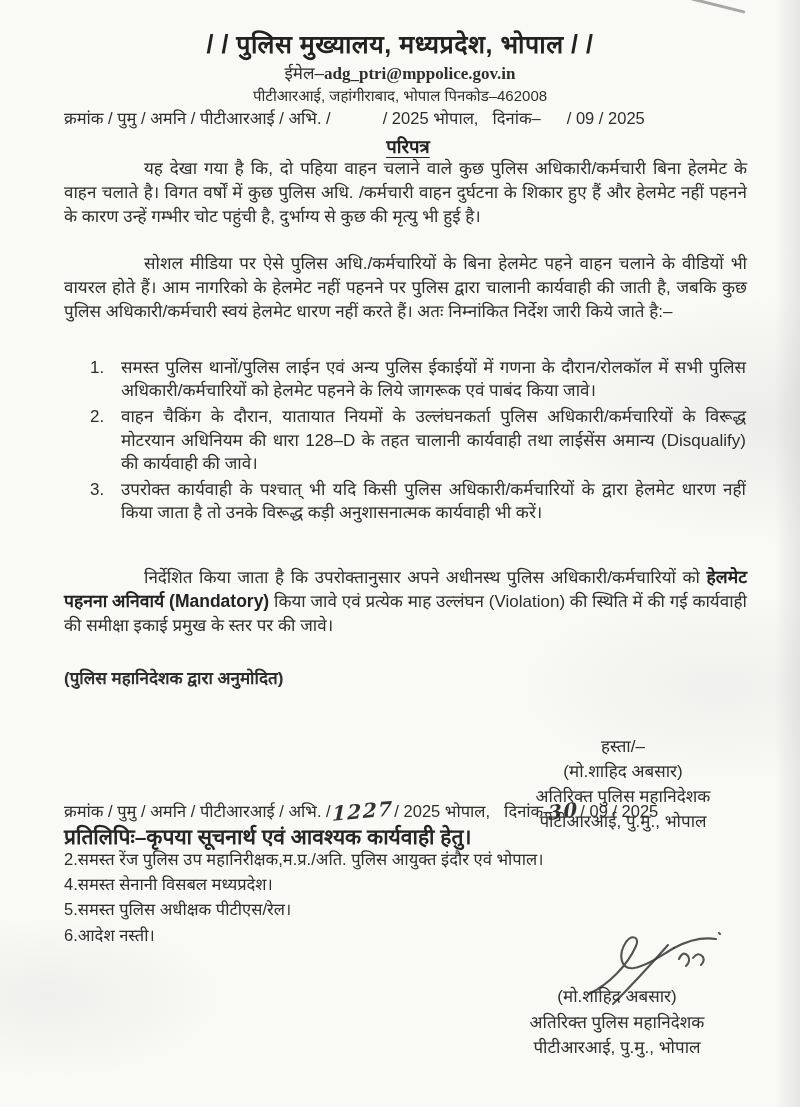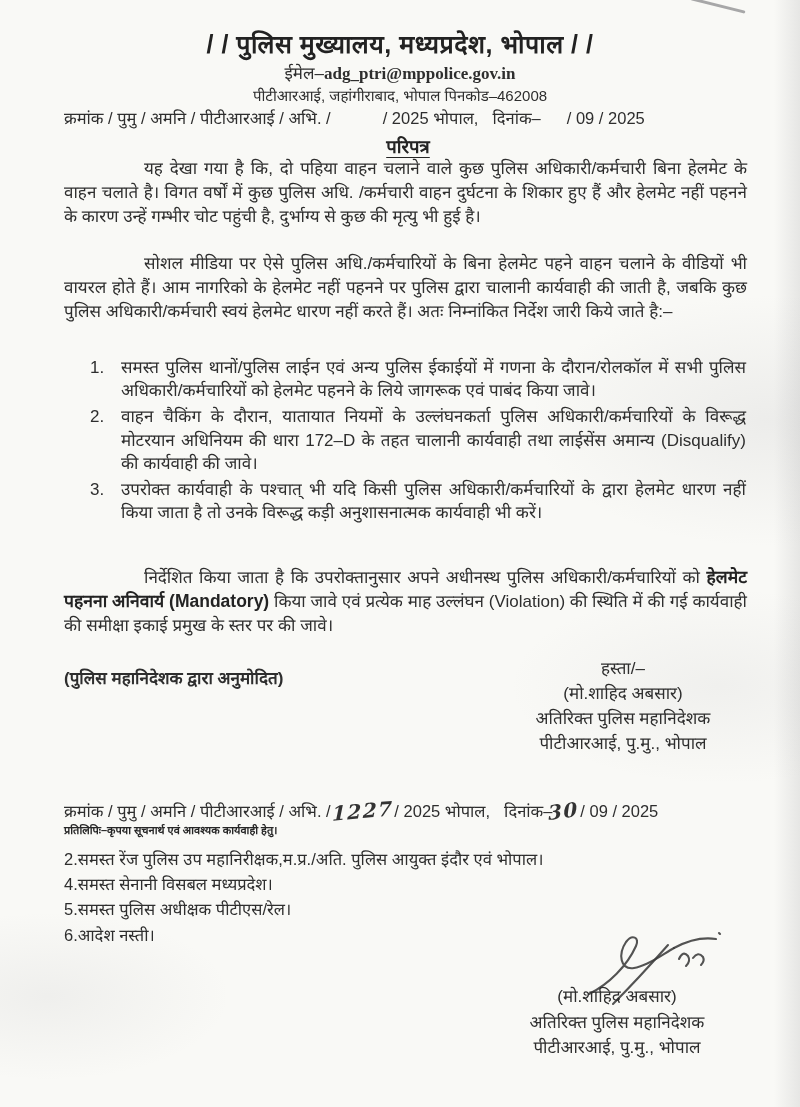--- a/index.html
+++ b/index.html
@@ -48,32 +48,32 @@
   .p1{ top:157px; }
   .p2{ top:252px; }
   .directives{ position:absolute; top:356px; left:90px; width:656px; list-style:none; }
   .directives li{ display:flex; margin-bottom:3px; font-size:17px; line-height:23.2px; }
   .directives .num{ width:31px; flex:none; }
   .directives .txt{ flex:1; text-align:justify; }
   .p3{ top:566px; }
   .p3 b{ font-size:17.5px; color:#232323; }
   .approval{ position:absolute; top:666px; left:64px; font-size:17px; font-weight:600; }
   .sigblock{ position:absolute; text-align:center; font-size:17px; line-height:25px; }
-  .sig1{ top:656px; right:52px; width:250px; }
+  .sig1{ top:734px; right:52px; width:250px; }
   .sig1 .hasta{ margin-bottom:0px; }
   .ref-bottom{ top:798px; font-size:16.5px; }
   .hw{
     display:inline-block; font-family:"DejaVu Serif","Liberation Serif",serif;
     font-style:italic; font-weight:600; font-size:20px; color:#333;
     transform:rotate(-5deg) skewX(-6deg); letter-spacing:1.5px;
     position:relative; top:1px; margin:0 1px;
   }
   .hw-date{ transform:rotate(-7deg) skewX(-4deg); margin-left:-4px; }
   .copy-heading{
-    position:absolute; top:822px; left:64px; font-size:11px; font-weight:700; color:#262626;
+    position:absolute; top:822px; left:64px; font-size:21px; font-weight:700; color:#262626;
   }
   .copylist{ position:absolute; top:847px; left:64px; width:660px; }
   .copylist div{ font-size:16.5px; line-height:25.2px; }
   .sig2{ top:984px; right:58px; width:250px; line-height:25.5px; }
   .signature-svg{ position:absolute; top:928px; left:575px; width:150px; height:78px; }
   .signature-svg path{ fill:none; stroke:#3b3b3b; stroke-width:2.1; stroke-linecap:round; opacity:.88; }
 </style>
 </head>
 <body>
 
@@ -95,21 +95,21 @@
   <p class="para ind p1">यह देखा गया है कि, दो पहिया वाहन चलाने वाले कुछ पुलिस अधिकारी/कर्मचारी बिना हेलमेट के वाहन चलाते है। विगत वर्षों में कुछ पुलिस अधि. /कर्मचारी वाहन दुर्घटना के शिकार हुए हैं और हेलमेट नहीं पहनने के कारण उन्हें गम्भीर चोट पहुंची है, दुर्भाग्य से कुछ की मृत्यु भी हुई है।</p>
   <p class="para ind p2">सोशल मीडिया पर ऐसे पुलिस अधि./कर्मचारियों के बिना हेलमेट पहने वाहन चलाने के वीडियों भी वायरल होते हैं। आम नागरिको के हेलमेट नहीं पहनने पर पुलिस द्वारा चालानी कार्यवाही की जाती है, जबकि कुछ पुलिस अधिकारी/कर्मचारी स्वयं हेलमेट धारण नहीं करते हैं। अतः निम्नांकित निर्देश जारी किये जाते है:–</p>
 
   <ol class="directives">
     <li>
       <span class="num">1.</span>
       <span class="txt">समस्त पुलिस थानों/पुलिस लाईन एवं अन्य पुलिस ईकाईयों में गणना के दौरान/रोलकॉल में सभी पुलिस अधिकारी/कर्मचारियों को हेलमेट पहनने के लिये जागरूक एवं पाबंद किया जावे।</span>
     </li>
     <li>
       <span class="num">2.</span>
-      <span class="txt">वाहन चैकिंग के दौरान, यातायात नियमों के उल्लंघनकर्ता पुलिस अधिकारी/कर्मचारियों के विरूद्ध मोटरयान अधिनियम की धारा 172–D के तहत चालानी कार्यवाही तथा लाईसेंस अमान्य (Disqualify) की कार्यवाही की जावे।</span>
+      <span class="txt">वाहन चैकिंग के दौरान, यातायात नियमों के उल्लंघनकर्ता पुलिस अधिकारी/कर्मचारियों के विरूद्ध मोटरयान अधिनियम की धारा 128–D के तहत चालानी कार्यवाही तथा लाईसेंस अमान्य (Disqualify) की कार्यवाही की जावे।</span>
     </li>
     <li>
       <span class="num">3.</span>
       <span class="txt">उपरोक्त कार्यवाही के पश्चात् भी यदि किसी पुलिस अधिकारी/कर्मचारियों के द्वारा हेलमेट धारण नहीं किया जाता है तो उनके विरूद्ध कड़ी अनुशासनात्मक कार्यवाही भी करें।</span>
     </li>
   </ol>
 
   <p class="para ind p3">
     <span>निर्देशित किया जाता है कि उपरोक्तानुसार अपने अधीनस्थ पुलिस अधिकारी/कर्मचारियों को </span><b>हेलमेट पहनना अनिवार्य (Mandatory)</b><span> किया जावे एवं प्रत्येक माह उल्लंघन (Violation) की स्थिति में की गई कार्यवाही की समीक्षा इकाई प्रमुख के स्तर पर की जावे।</span>
   </p>

